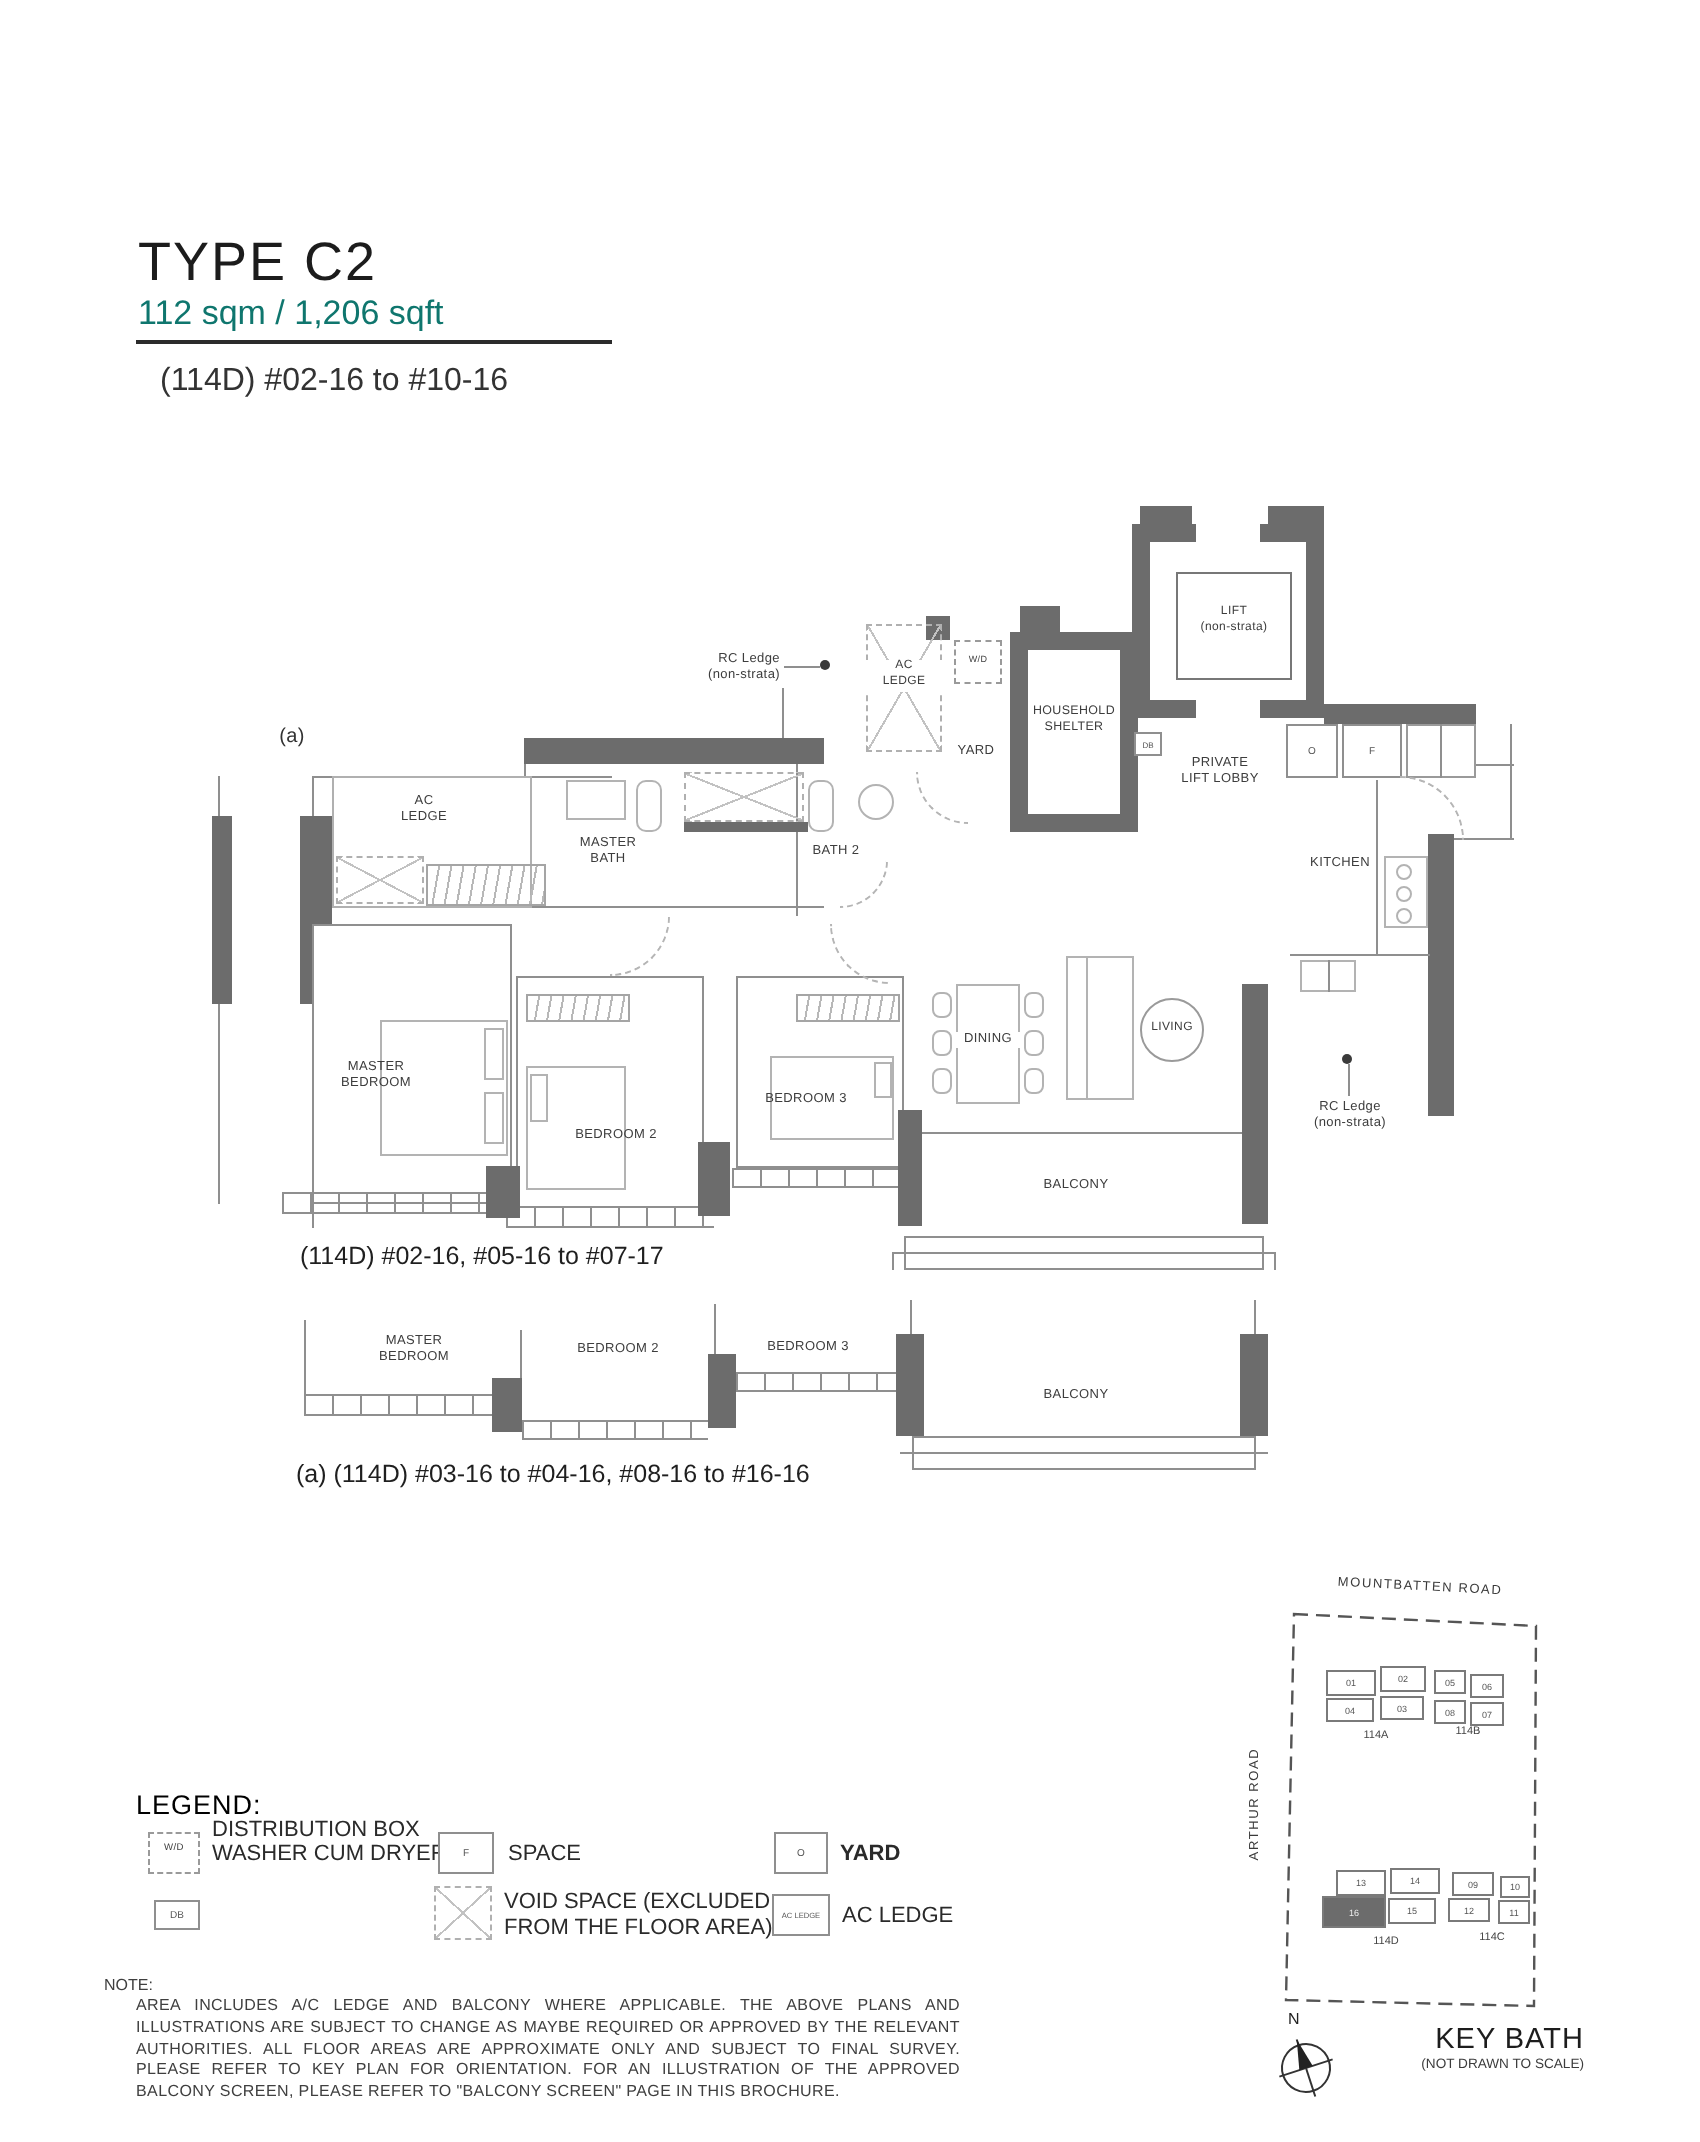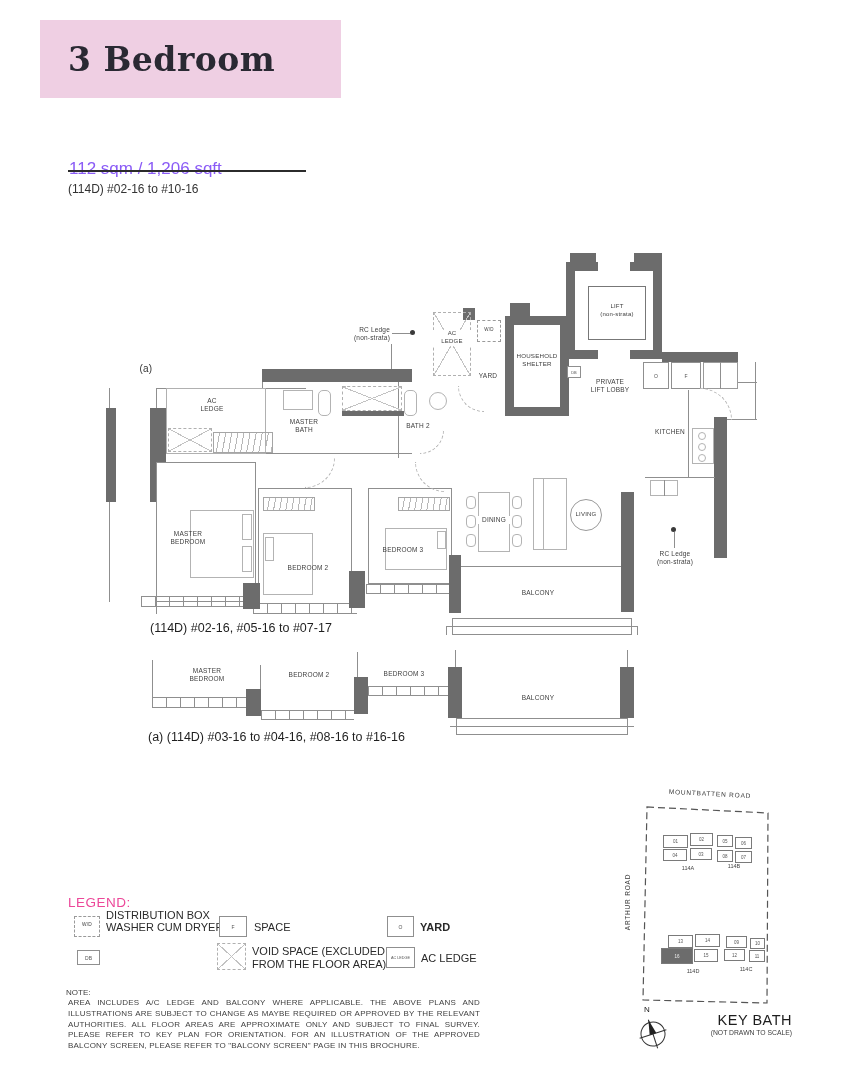--- a/index.html
+++ b/index.html
@@ -4,23 +4,23 @@
 <style>
   html,body{margin:0;padding:0;background:#fff;}
   .sheet{position:relative;width:850px;height:1071px;background:#ffffff;overflow:hidden;
          font-family:"Liberation Sans",sans-serif;color:#222;}
   .abs{position:absolute;}
   
   .banner{position:absolute;left:40px;top:20px;width:301px;height:78px;background:#efcfe3;
           display:flex;align-items:center;padding-left:28px;box-sizing:border-box;}
   .banner h1{margin:0;font-family:"DejaVu Serif",serif;font-weight:700;font-size:33px;color:#2a2933;letter-spacing:.5px;}
   .typeTitle{position:absolute;left:69px;top:116px;font-size:27px;color:#1c1c1c;letter-spacing:1px;}
-  .areaTxt{position:absolute;left:69px;top:147px;font-size:17px;color:#8b5cf6;margin-top:12px;}
+  .areaTxt{position:absolute;left:69px;top:147px;font-size:17px;color:#0f766e;}
   .rule{position:absolute;left:68px;top:170px;width:238px;height:2px;background:#2b2b2b;}
-  .unitsTxt{position:absolute;left:68px;top:182px;font-size:12px;color:#333;}
+  .unitsTxt{position:absolute;left:80px;top:182px;font-size:16px;color:#333;}
   
   .w{position:absolute;background:#6c6c6c;}
   .t{position:absolute;background:#8f8f8f;}
   .box{position:absolute;border:1px solid #9a9a9a;background:#fff;box-sizing:border-box;}
   .dashbox{position:absolute;border:1px dashed #9a9a9a;background:#fff;box-sizing:border-box;}
   .fur{position:absolute;border:1px solid #b3b3b3;background:#fff;box-sizing:border-box;}
   .circle{border-radius:50%;}
   .rl{position:absolute;color:#3d3d3d;font-size:6.5px;line-height:1.3;text-align:center;
       white-space:pre-line;letter-spacing:.2px;}
   .sym{position:absolute;border:1px solid #8f8f8f;background:#fff;color:#555;display:flex;
@@ -32,23 +32,23 @@
   .xvoid{position:absolute;border:1px dashed #b0b0b0;box-sizing:border-box;background:
     linear-gradient(to top right,transparent calc(50% - .5px),#c2c2c2 calc(50% - .5px) calc(50% + .5px),transparent calc(50% + .5px)),
     linear-gradient(to bottom right,transparent calc(50% - .5px),#c2c2c2 calc(50% - .5px) calc(50% + .5px),transparent calc(50% + .5px));}
   .arc{position:absolute;border:1px dashed #b5b5b5;box-sizing:border-box;}
   .arc.bl{border-top:none;border-right:none;border-radius:0 0 0 100%;}
   .arc.br{border-top:none;border-left:none;border-radius:0 0 100% 0;}
   .arc.tr{border-bottom:none;border-left:none;border-radius:0 100% 0 0;}
   .dot{position:absolute;width:5px;height:5px;border-radius:50%;background:#3a3a3a;}
   .cap{position:absolute;font-size:12.5px;color:#1f1f1f;}
   
-  .legendTitle{position:absolute;left:68px;top:895px;font-size:13.5px;letter-spacing:.5px;color:#ec4899;}
+  .legendTitle{position:absolute;left:68px;top:895px;font-size:13.5px;letter-spacing:.5px;color:#000000;}
   .legLbl{position:absolute;font-size:11px;color:#2a2a2a;white-space:pre-line;line-height:1.2;}
-  .noteTitle{position:absolute;left:66px;top:988px;font-size:8px;color:#3f3f3f;}
+  .noteTitle{position:absolute;left:52px;top:988px;font-size:8px;color:#3f3f3f;}
   .noteBody{position:absolute;left:68px;top:998px;width:412px;font-size:8px;line-height:10.8px;
             color:#3f3f3f;letter-spacing:.2px;text-align:justify;}
   
   .kp{position:absolute;left:618px;top:782px;width:195px;height:285px;}
   .kp .unit{position:absolute;border:1px solid #7a7a7a;background:#fff;color:#555;font-size:4.5px;
             display:flex;align-items:center;justify-content:center;box-sizing:border-box;}
   .kp .unit.hl{background:#6c6c6c;color:#eee;}
   .kp .blkLbl{position:absolute;font-size:5.5px;color:#444;text-align:center;}
   .kp .roadTop{position:absolute;left:28px;top:8px;width:128px;font-size:6.5px;letter-spacing:.8px;
                color:#3a3a3a;text-align:center;transform:rotate(3deg);}
@@ -56,23 +56,21 @@
                 color:#3a3a3a;transform:rotate(-90deg);transform-origin:0 0;text-align:center;}
   .kpTitle{position:absolute;left:700px;top:1012px;width:92px;font-size:14.5px;color:#1d1d1d;
            text-align:right;letter-spacing:.5px;}
   .kpSub{position:absolute;left:680px;top:1029px;width:112px;font-size:6.8px;color:#3c3c3c;text-align:right;}
 </style>
 </head>
 <body>
 
 <div class="sheet">
 
-  <div class="banner">
-    <h1>3 Bedroom</h1>
-  </div>
+  <div class="typeTitle">TYPE C2</div>
   <div class="areaTxt">112 sqm / 1,206 sqft</div>
   <div class="rule"></div>
   <div class="unitsTxt">(114D) #02-16 to #10-16</div>
 
   <div class="abs" style="left:0;top:0;width:850px;height:650px;">
 
     <div class="abs" style="left:566px;top:262px;width:96px;height:97px;border:9px solid #6c6c6c;background:#fff;box-sizing:border-box;"></div>
     <div class="abs" style="left:598px;top:262px;width:32px;height:9px;background:#fff;"></div>
     <div class="abs" style="left:598px;top:350px;width:32px;height:9px;background:#fff;"></div>
     <div class="w" style="left:570px;top:253px;width:26px;height:10px;"></div>

